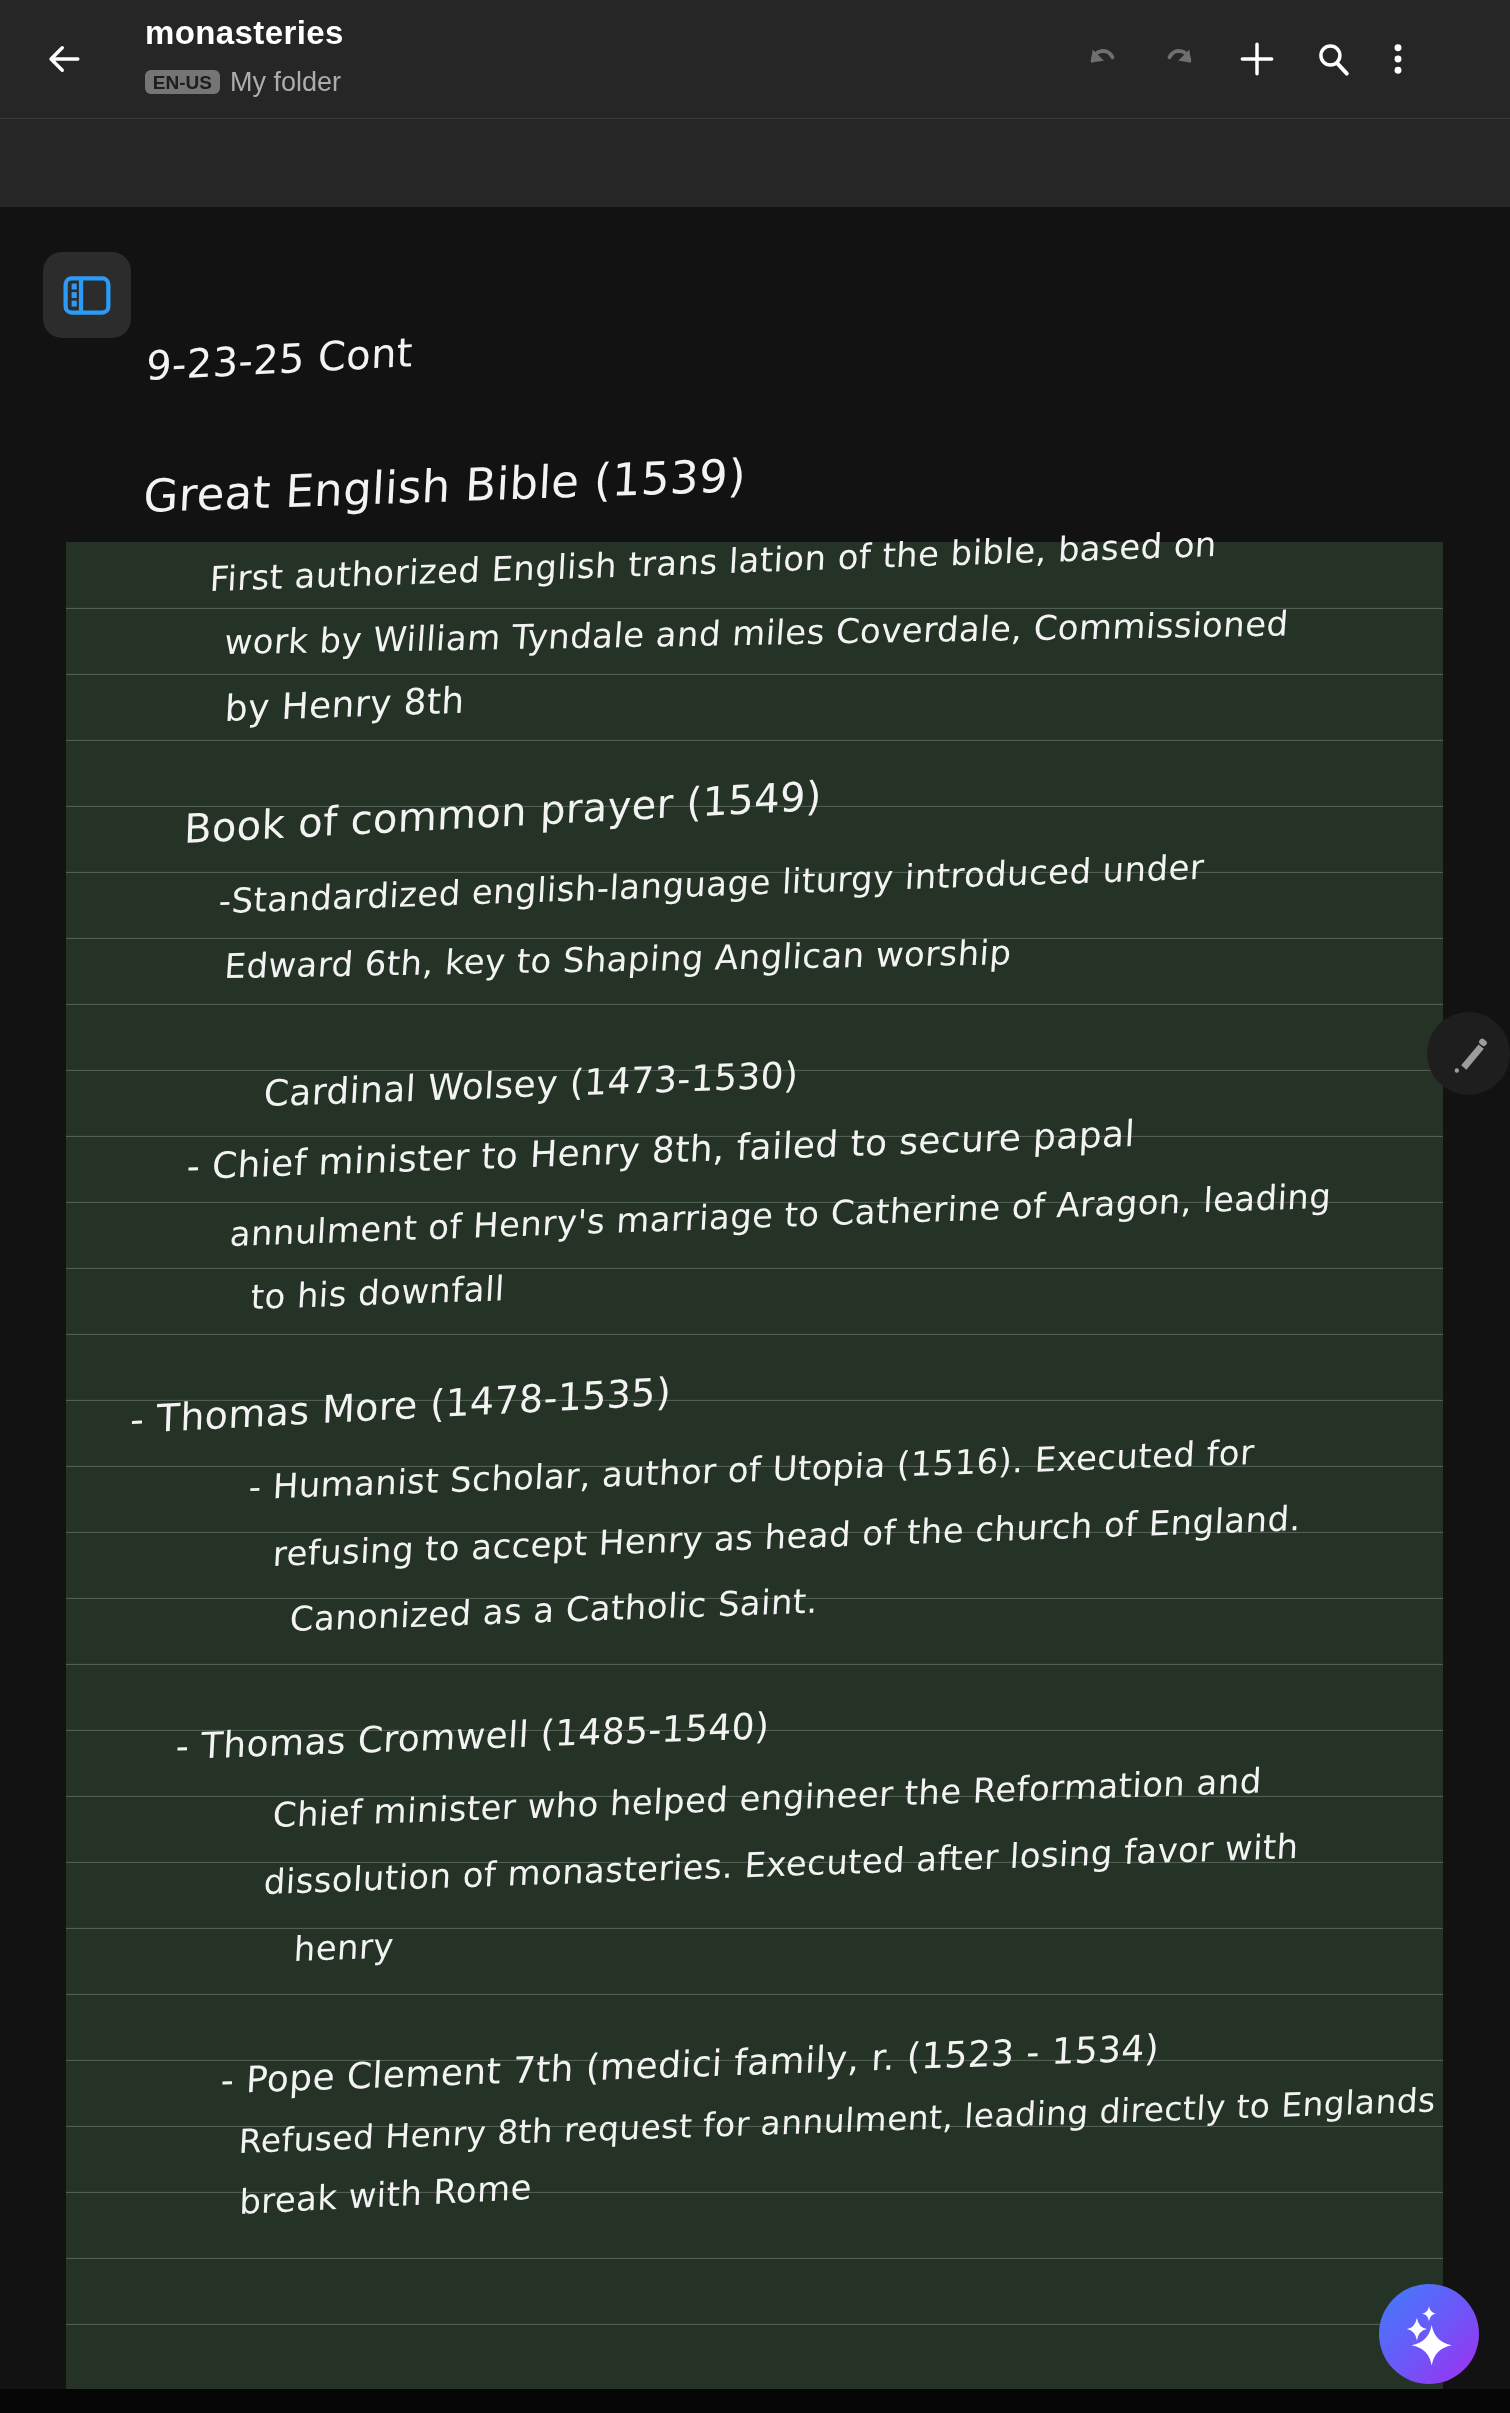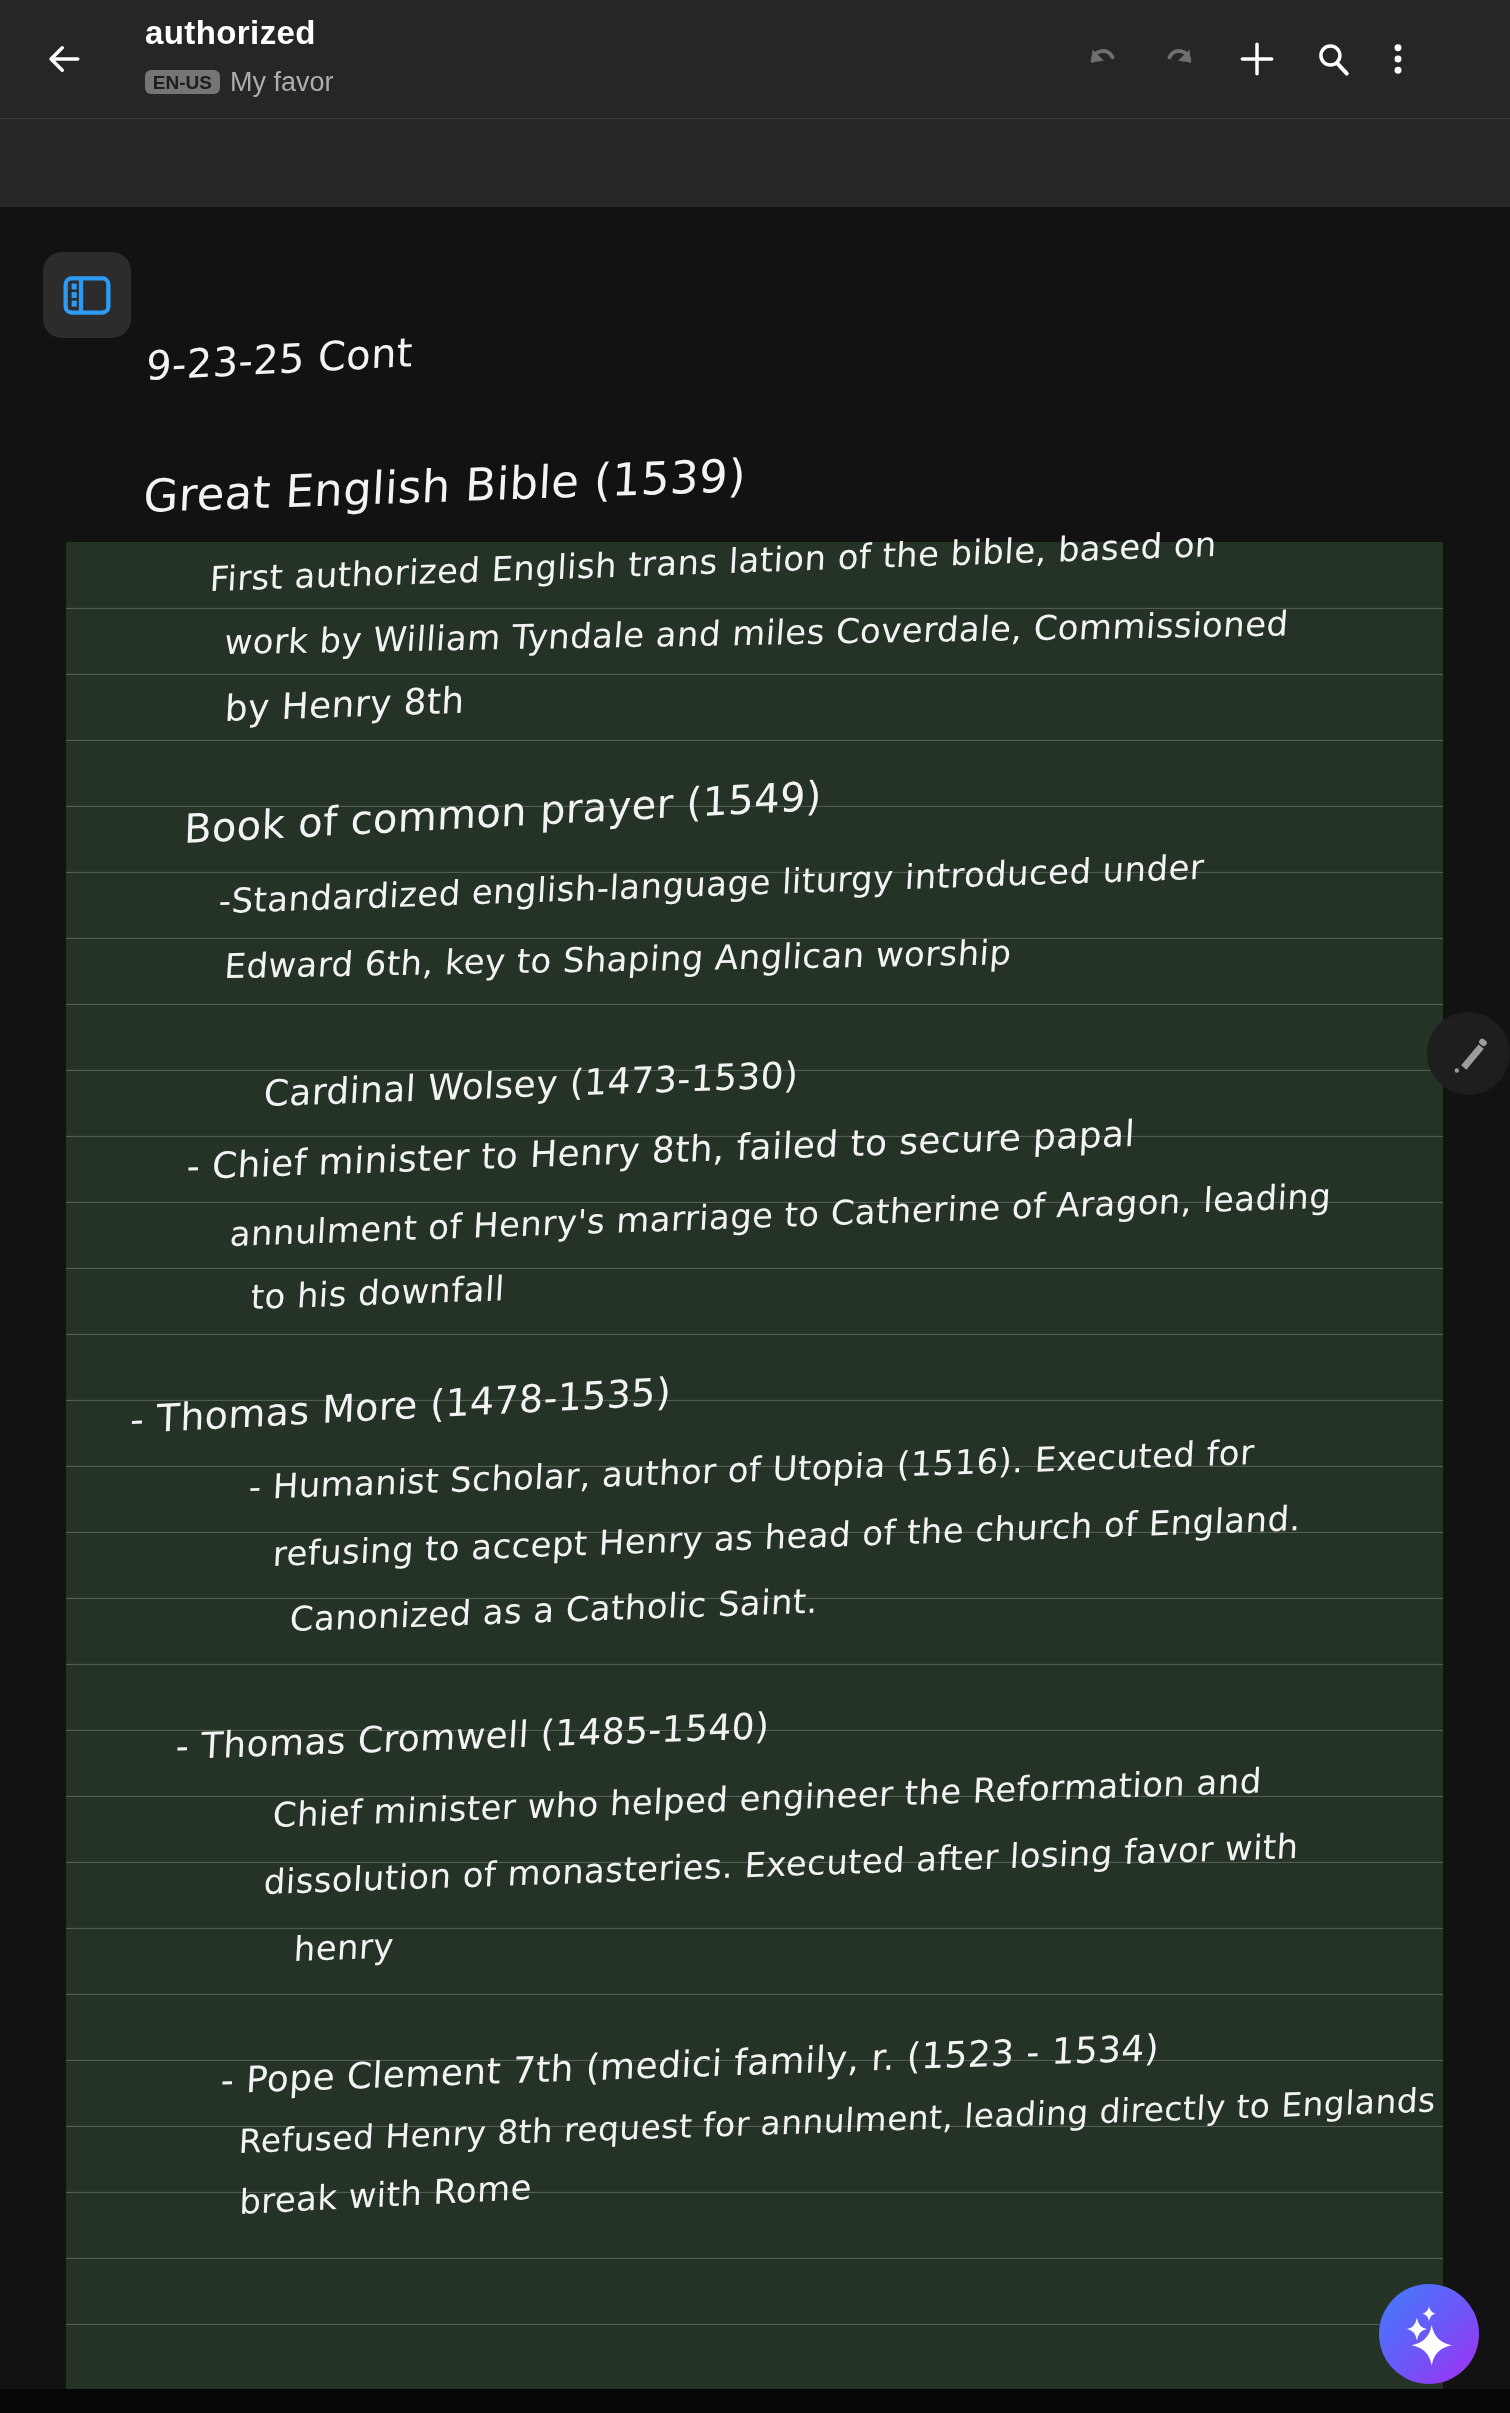--- a/index.html
+++ b/index.html
@@ -59,24 +59,24 @@
 </head>
 <body>
 
 <div class="appbar">
   <div class="iconbtn back">
     <svg width="38" height="38" viewBox="0 0 44 44">
       <path d="M38 22 H8 M20 9 L7 22 L20 35" stroke="#ffffff" stroke-width="4" fill="none" stroke-linecap="round" stroke-linejoin="round"></path>
     </svg>
   </div>
   <div class="title-block">
-    <div class="title">authorized</div>
+    <div class="title">monasteries</div>
     <div class="subtitle-row">
       <span class="lang-badge">EN-US</span>
-      <span class="subtitle">My favor</span>
+      <span class="subtitle">My folder</span>
     </div>
   </div>
   <div class="iconbtn undo">
     <svg width="38" height="38" viewBox="0 0 44 44">
       <path d="M10 24 A12 12 0 0 1 33 20" stroke="#6f6f6f" stroke-width="4.5" fill="none" stroke-linecap="round"></path>
       <path d="M10 11 L8 26 L23 24 Z" fill="#6f6f6f"></path>
     </svg>
   </div>
   <div class="iconbtn redo">
     <svg width="38" height="38" viewBox="0 0 44 44">

